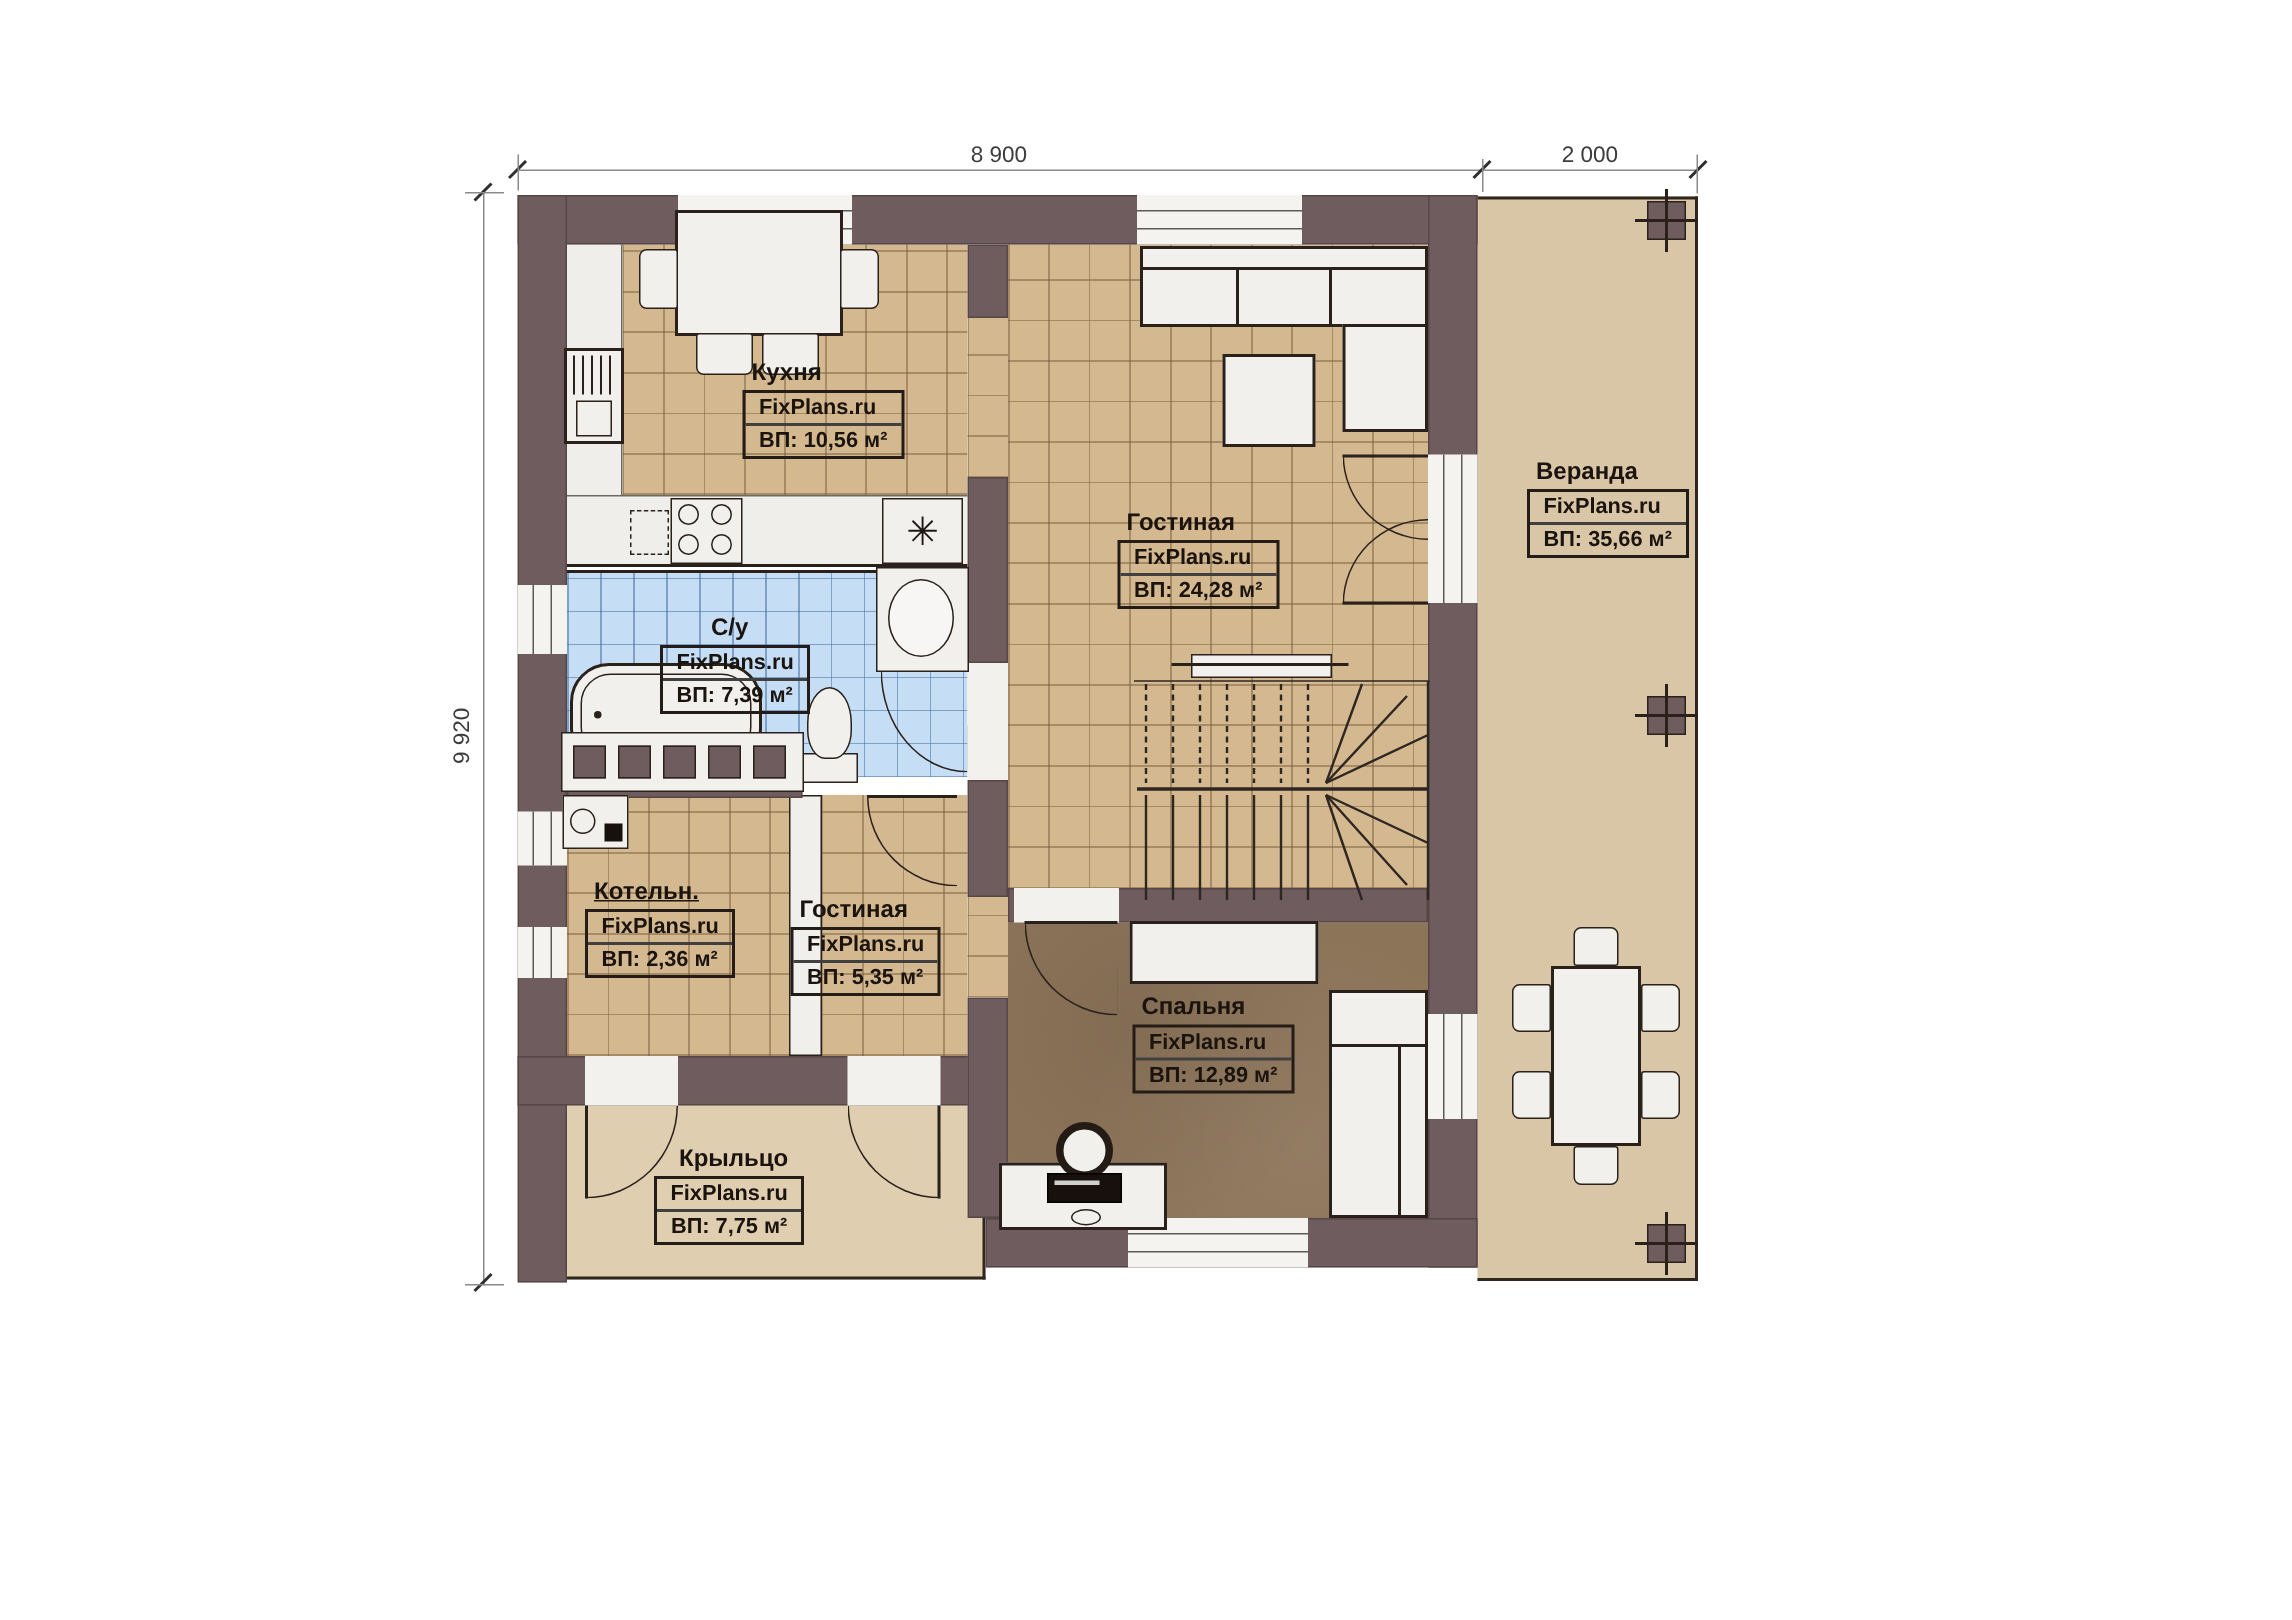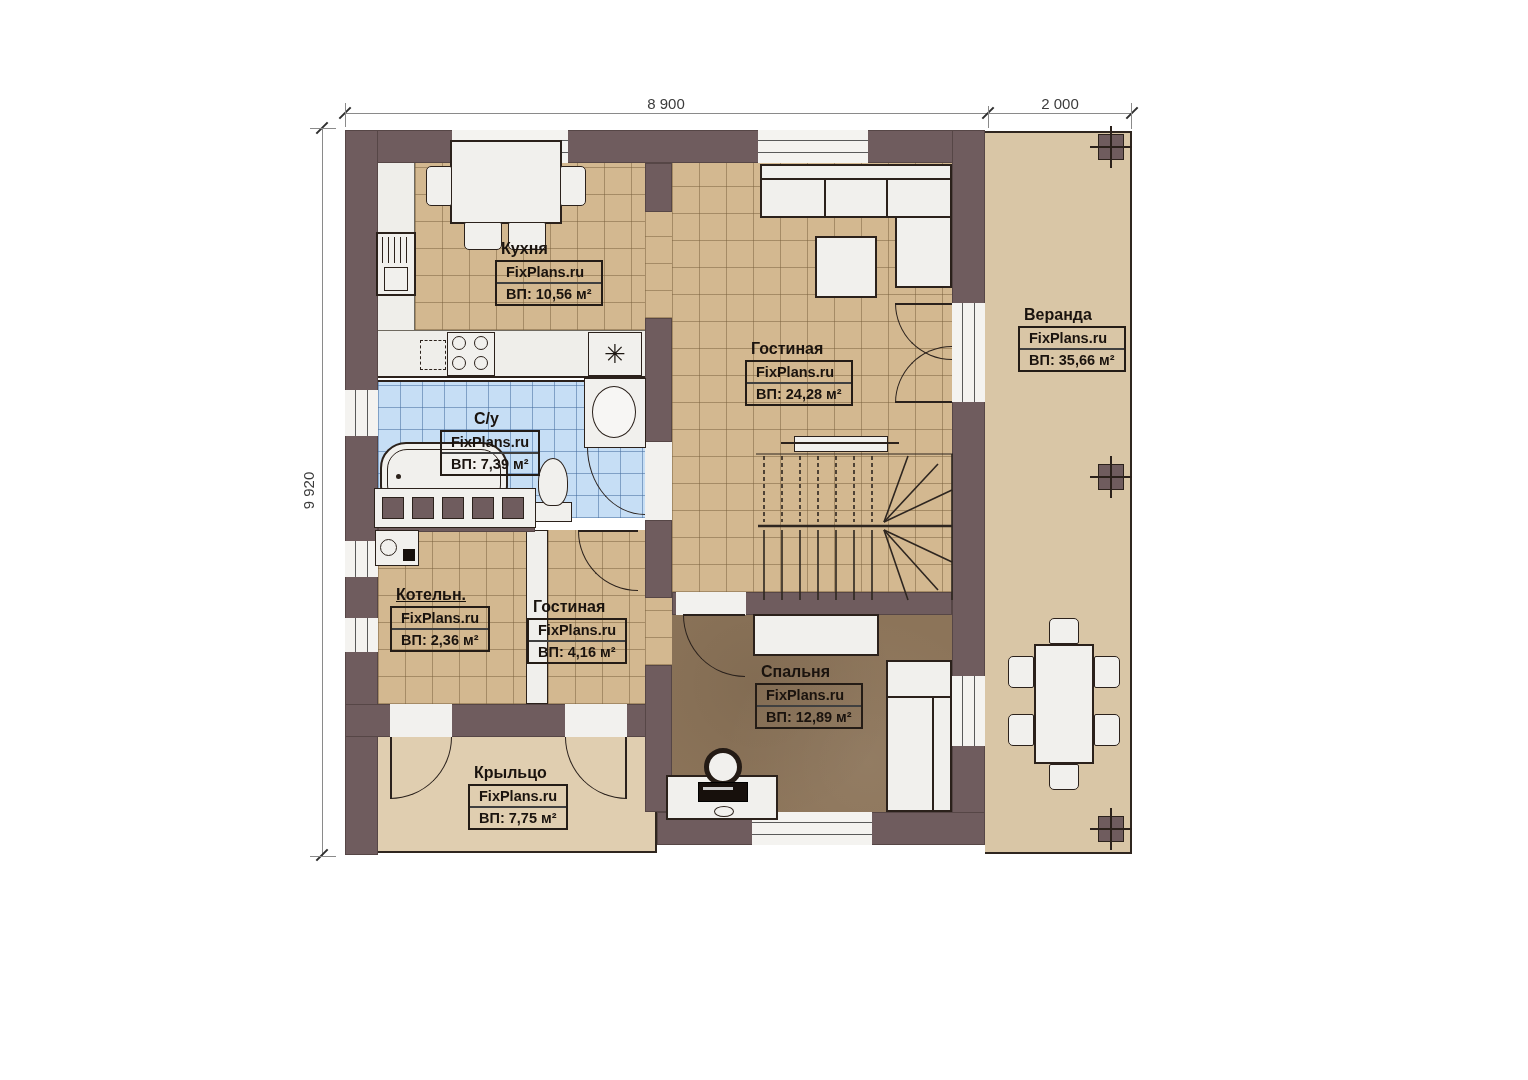--- a/index.html
+++ b/index.html
@@ -282,33 +282,33 @@
     <div class="rbox">
       <div class="rrow">FixPlans.ru</div>
       <div class="rrow r2">ВП: 2,36 м²</div>
     </div>
   </div>
 
   <div class="room-label" style="left:527px;top:598px;">
     <div class="rname">Гостиная</div>
     <div class="rbox">
       <div class="rrow">FixPlans.ru</div>
-      <div class="rrow r2">ВП: 4,16 м²</div>
+      <div class="rrow r2">ВП: 5,35 м²</div>
     </div>
   </div>
 
   <div class="room-label" style="left:755px;top:663px;">
     <div class="rname">Спальня</div>
     <div class="rbox">
       <div class="rrow">FixPlans.ru</div>
       <div class="rrow r2">ВП: 12,89 м²</div>
     </div>
   </div>
 
-  <div class="room-label" style="left:468px;top:764px;">
+  <div class="room-label" style="left:436px;top:764px;text-align:center;">
     <div class="rname">Крыльцо</div>
     <div class="rbox">
       <div class="rrow">FixPlans.ru</div>
       <div class="rrow r2">ВП: 7,75 м²</div>
     </div>
   </div>
 
 </div>
 
 </body></html>

